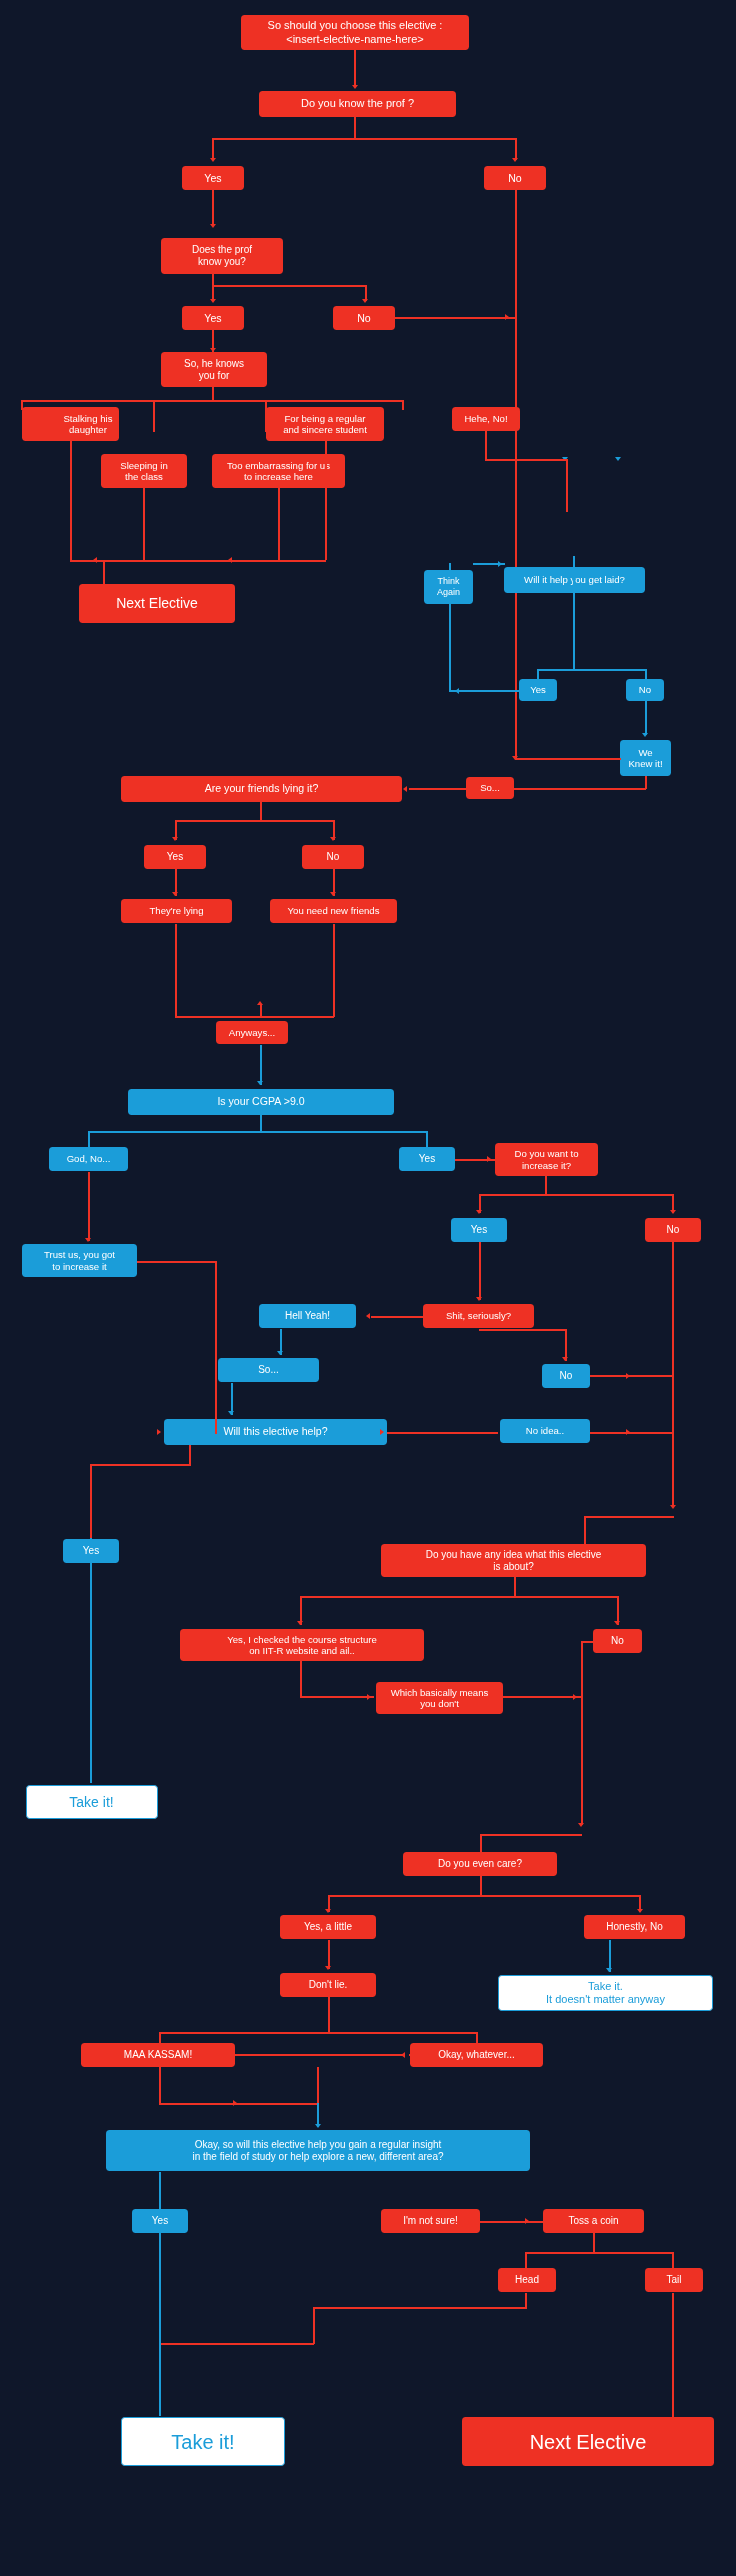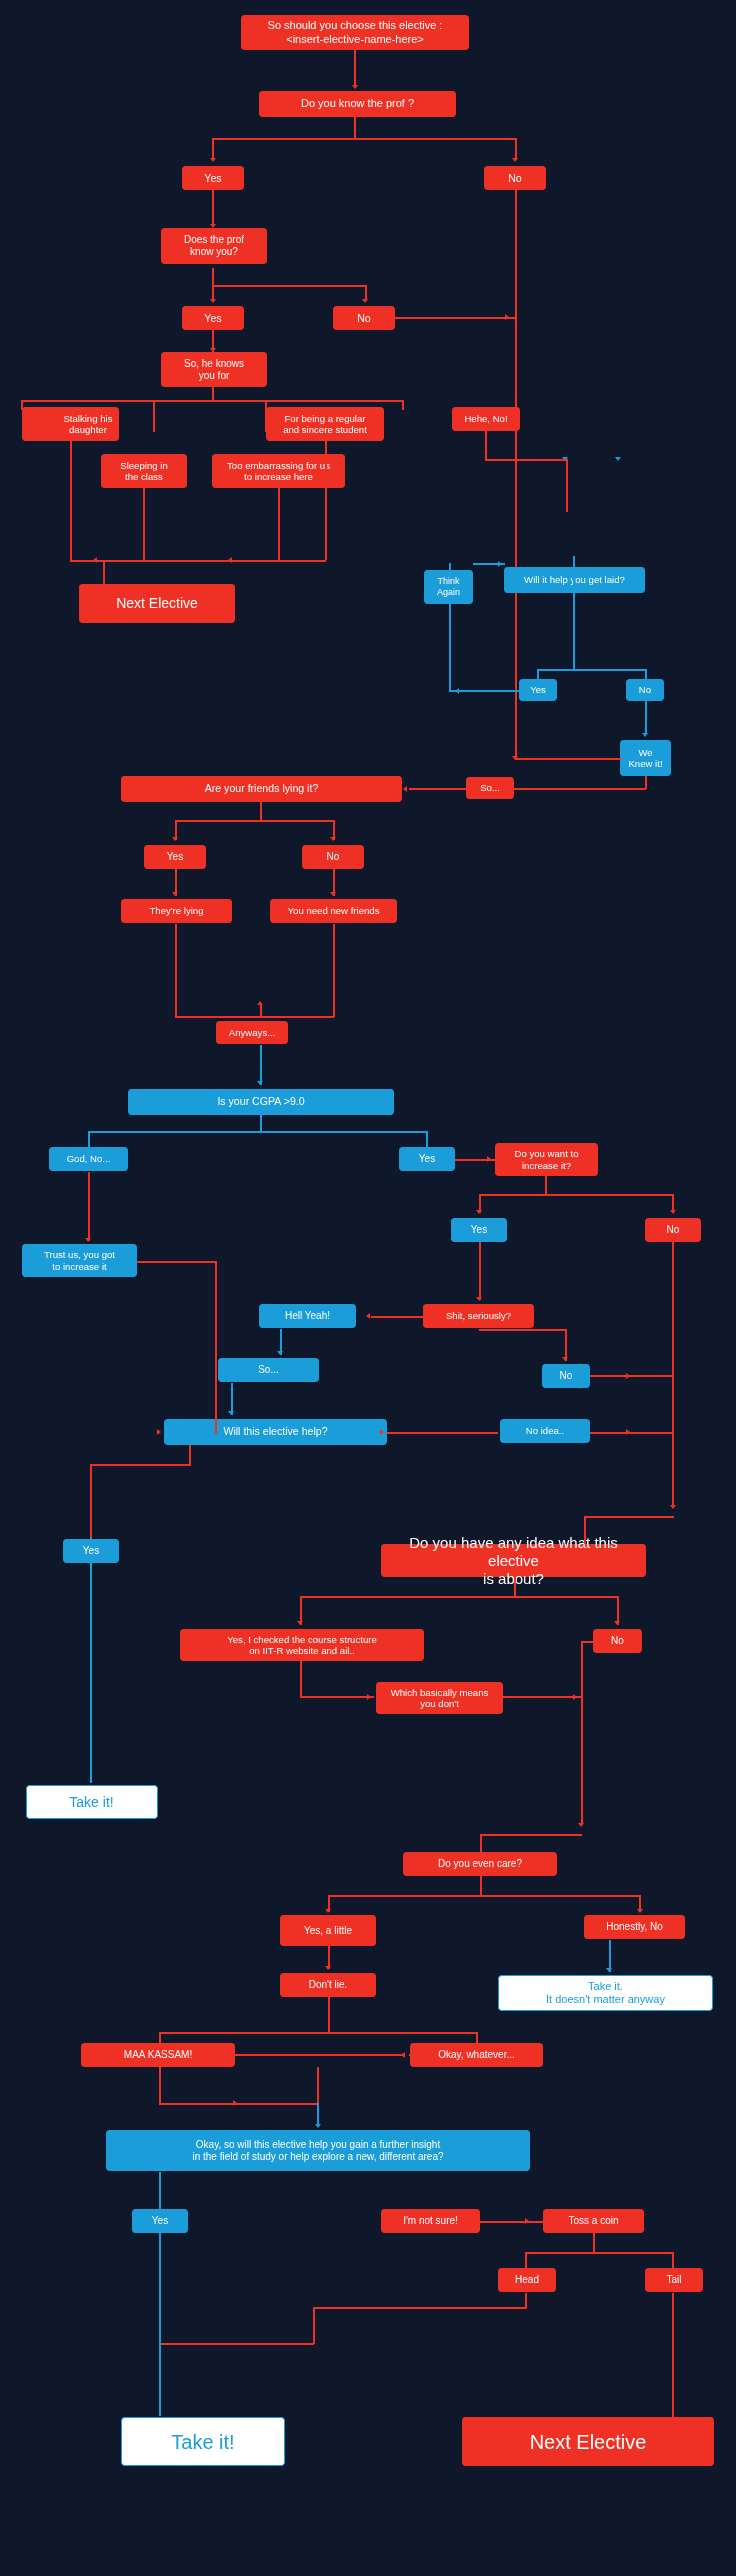--- a/index.html
+++ b/index.html
@@ -103,21 +103,21 @@
   <div class="edge" style="left:515px; top:138px; width:1.6px; height:22px;"></div>
   <div class="arrow arrow-down" style="left:210px; top:158px;"></div>
   <div class="arrow arrow-down" style="left:512px; top:158px;"></div>
 
   <div class="node red" style="left:182px; top:166px; width:62px; height:24px; font-size:10.6px;">Yes</div>
   <div class="node red" style="left:484px; top:166px; width:62px; height:24px; font-size:10.6px;">No</div>
 
   <div class="edge" style="left:212px; top:189px; width:1.6px; height:37px;"></div>
   <div class="arrow arrow-down" style="left:210px; top:224px;"></div>
 
-  <div class="node red" style="left:161px; top:228px; width:106px; height:36px; font-size:10px;">Does the prof
+  <div class="node red" style="left:161px; top:238px; width:122px; height:36px; font-size:10px;">Does the prof
 know you?</div>
 
   <div class="edge" style="left:515px; top:189px; width:1.6px; height:569px;"></div>
 
   <div class="edge" style="left:212px; top:268px; width:1.6px; height:18.6px;"></div>
   <div class="edge" style="left:212px; top:285px; width:154px; height:1.6px;"></div>
   <div class="edge" style="left:212px; top:285px; width:1.6px; height:16px;"></div>
   <div class="edge" style="left:365px; top:285px; width:1.6px; height:16px;"></div>
   <div class="arrow arrow-down" style="left:210px; top:299px;"></div>
   <div class="arrow arrow-down" style="left:362px; top:299px;"></div>
@@ -313,21 +313,21 @@
   <div class="node blue" style="left:63px; top:1539px; width:56px; height:24.4px; font-size:10px;">Yes</div>
 
   <div class="edge" style="left:672px; top:1242px; width:1.6px; height:265px;"></div>
   <div class="arrow arrow-right" style="left:626px; top:1373px;"></div>
   <div class="edge" style="left:590px; top:1375px; width:84px; height:1.6px;"></div>
   <div class="arrow arrow-right" style="left:626px; top:1429px;"></div>
   <div class="edge" style="left:590px; top:1432px; width:84px; height:1.6px;"></div>
   <div class="arrow arrow-down" style="left:670px; top:1505px;"></div>
   <div class="edge" style="left:584px; top:1516px; width:90px; height:1.6px;"></div>
 
-  <div class="node red" style="left:381px; top:1544px; width:265px; height:33px; font-size:15px;">Do you have any idea what this elective
+  <div class="node red" style="left:381px; top:1544px; width:265px; height:33px; font-size:10px;">Do you have any idea what this elective
 is about?</div>
   <div class="edge" style="left:584px; top:1516px; width:1.6px; height:28px;"></div>
 
   <div class="edge" style="left:514px; top:1577px; width:1.6px; height:20px;"></div>
   <div class="edge" style="left:300px; top:1596px; width:318px; height:1.6px;"></div>
   <div class="edge" style="left:300px; top:1596px; width:1.6px; height:29px;"></div>
   <div class="edge" style="left:617px; top:1596px; width:1.6px; height:29px;"></div>
   <div class="arrow arrow-down" style="left:297px; top:1621px;"></div>
   <div class="arrow arrow-down" style="left:614px; top:1621px;"></div>
 
@@ -357,21 +357,21 @@
 
   <div class="node red" style="left:403px; top:1852px; width:154px; height:24.4px; font-size:10px;">Do you even care?</div>
 
   <div class="edge" style="left:480px; top:1876px; width:1.6px; height:20px;"></div>
   <div class="edge" style="left:328px; top:1895px; width:313px; height:1.6px;"></div>
   <div class="edge" style="left:328px; top:1895px; width:1.6px; height:17px;"></div>
   <div class="edge" style="left:639px; top:1895px; width:1.6px; height:17px;"></div>
   <div class="arrow arrow-down" style="left:325px; top:1909px;"></div>
   <div class="arrow arrow-down" style="left:637px; top:1909px;"></div>
 
-  <div class="node red" style="left:280px; top:1915px; width:96px; height:31px; font-size:10px;">Yes, a little</div>
+  <div class="node red" style="left:280px; top:1915px; width:96px; height:24px; font-size:10px;">Yes, a little</div>
   <div class="node red" style="left:584px; top:1915px; width:101px; height:24.4px; font-size:10px;">Honestly, No</div>
 
   <div class="edge" style="left:328px; top:1940px; width:1.6px; height:29px;"></div>
   <div class="arrow arrow-down" style="left:325px; top:1966px;"></div>
 
   <div class="node red" style="left:280px; top:1973px; width:96px; height:24.4px; font-size:10px;">Don't lie.</div>
 
   <div class="edge-blue" style="left:609px; top:1940px; width:1.6px; height:32px;"></div>
   <div class="arrow arrow-down-blue" style="left:606px; top:1968px;"></div>
 
@@ -391,21 +391,21 @@
   <div class="edge" style="left:235px; top:2054px; width:170px; height:1.6px;"></div>
 
   <div class="edge" style="left:159px; top:2067px; width:1.6px; height:37px;"></div>
   <div class="edge" style="left:159px; top:2103px; width:159px; height:1.6px;"></div>
   <div class="edge" style="left:317px; top:2067px; width:1.6px; height:37px;"></div>
   <div class="arrow arrow-right" style="left:233px; top:2100px;"></div>
 
   <div class="edge-blue" style="left:317px; top:2103px; width:1.6px; height:24px;"></div>
   <div class="arrow arrow-down-blue" style="left:315px; top:2124px;"></div>
 
-  <div class="node blue" style="left:106px; top:2130px; width:424px; height:41px; font-size:10px;">Okay, so will this elective help you gain a further insight
+  <div class="node blue" style="left:106px; top:2130px; width:424px; height:41px; font-size:10px;">Okay, so will this elective help you gain a regular insight
 in the field of study or help explore a new,  different area?</div>
 
   <div class="edge-blue" style="left:159px; top:2172px; width:1.6px; height:37px;"></div>
 
   <div class="node blue" style="left:132px; top:2209px; width:56px; height:24.4px; font-size:10px;">Yes</div>
 
   <div class="node red" style="left:381px; top:2209px; width:99px; height:24.4px; font-size:10px;">I'm not sure!</div>
   <div class="edge" style="left:480px; top:2221px; width:64px; height:1.6px;"></div>
   <div class="arrow arrow-right" style="left:525px; top:2218px;"></div>
 

